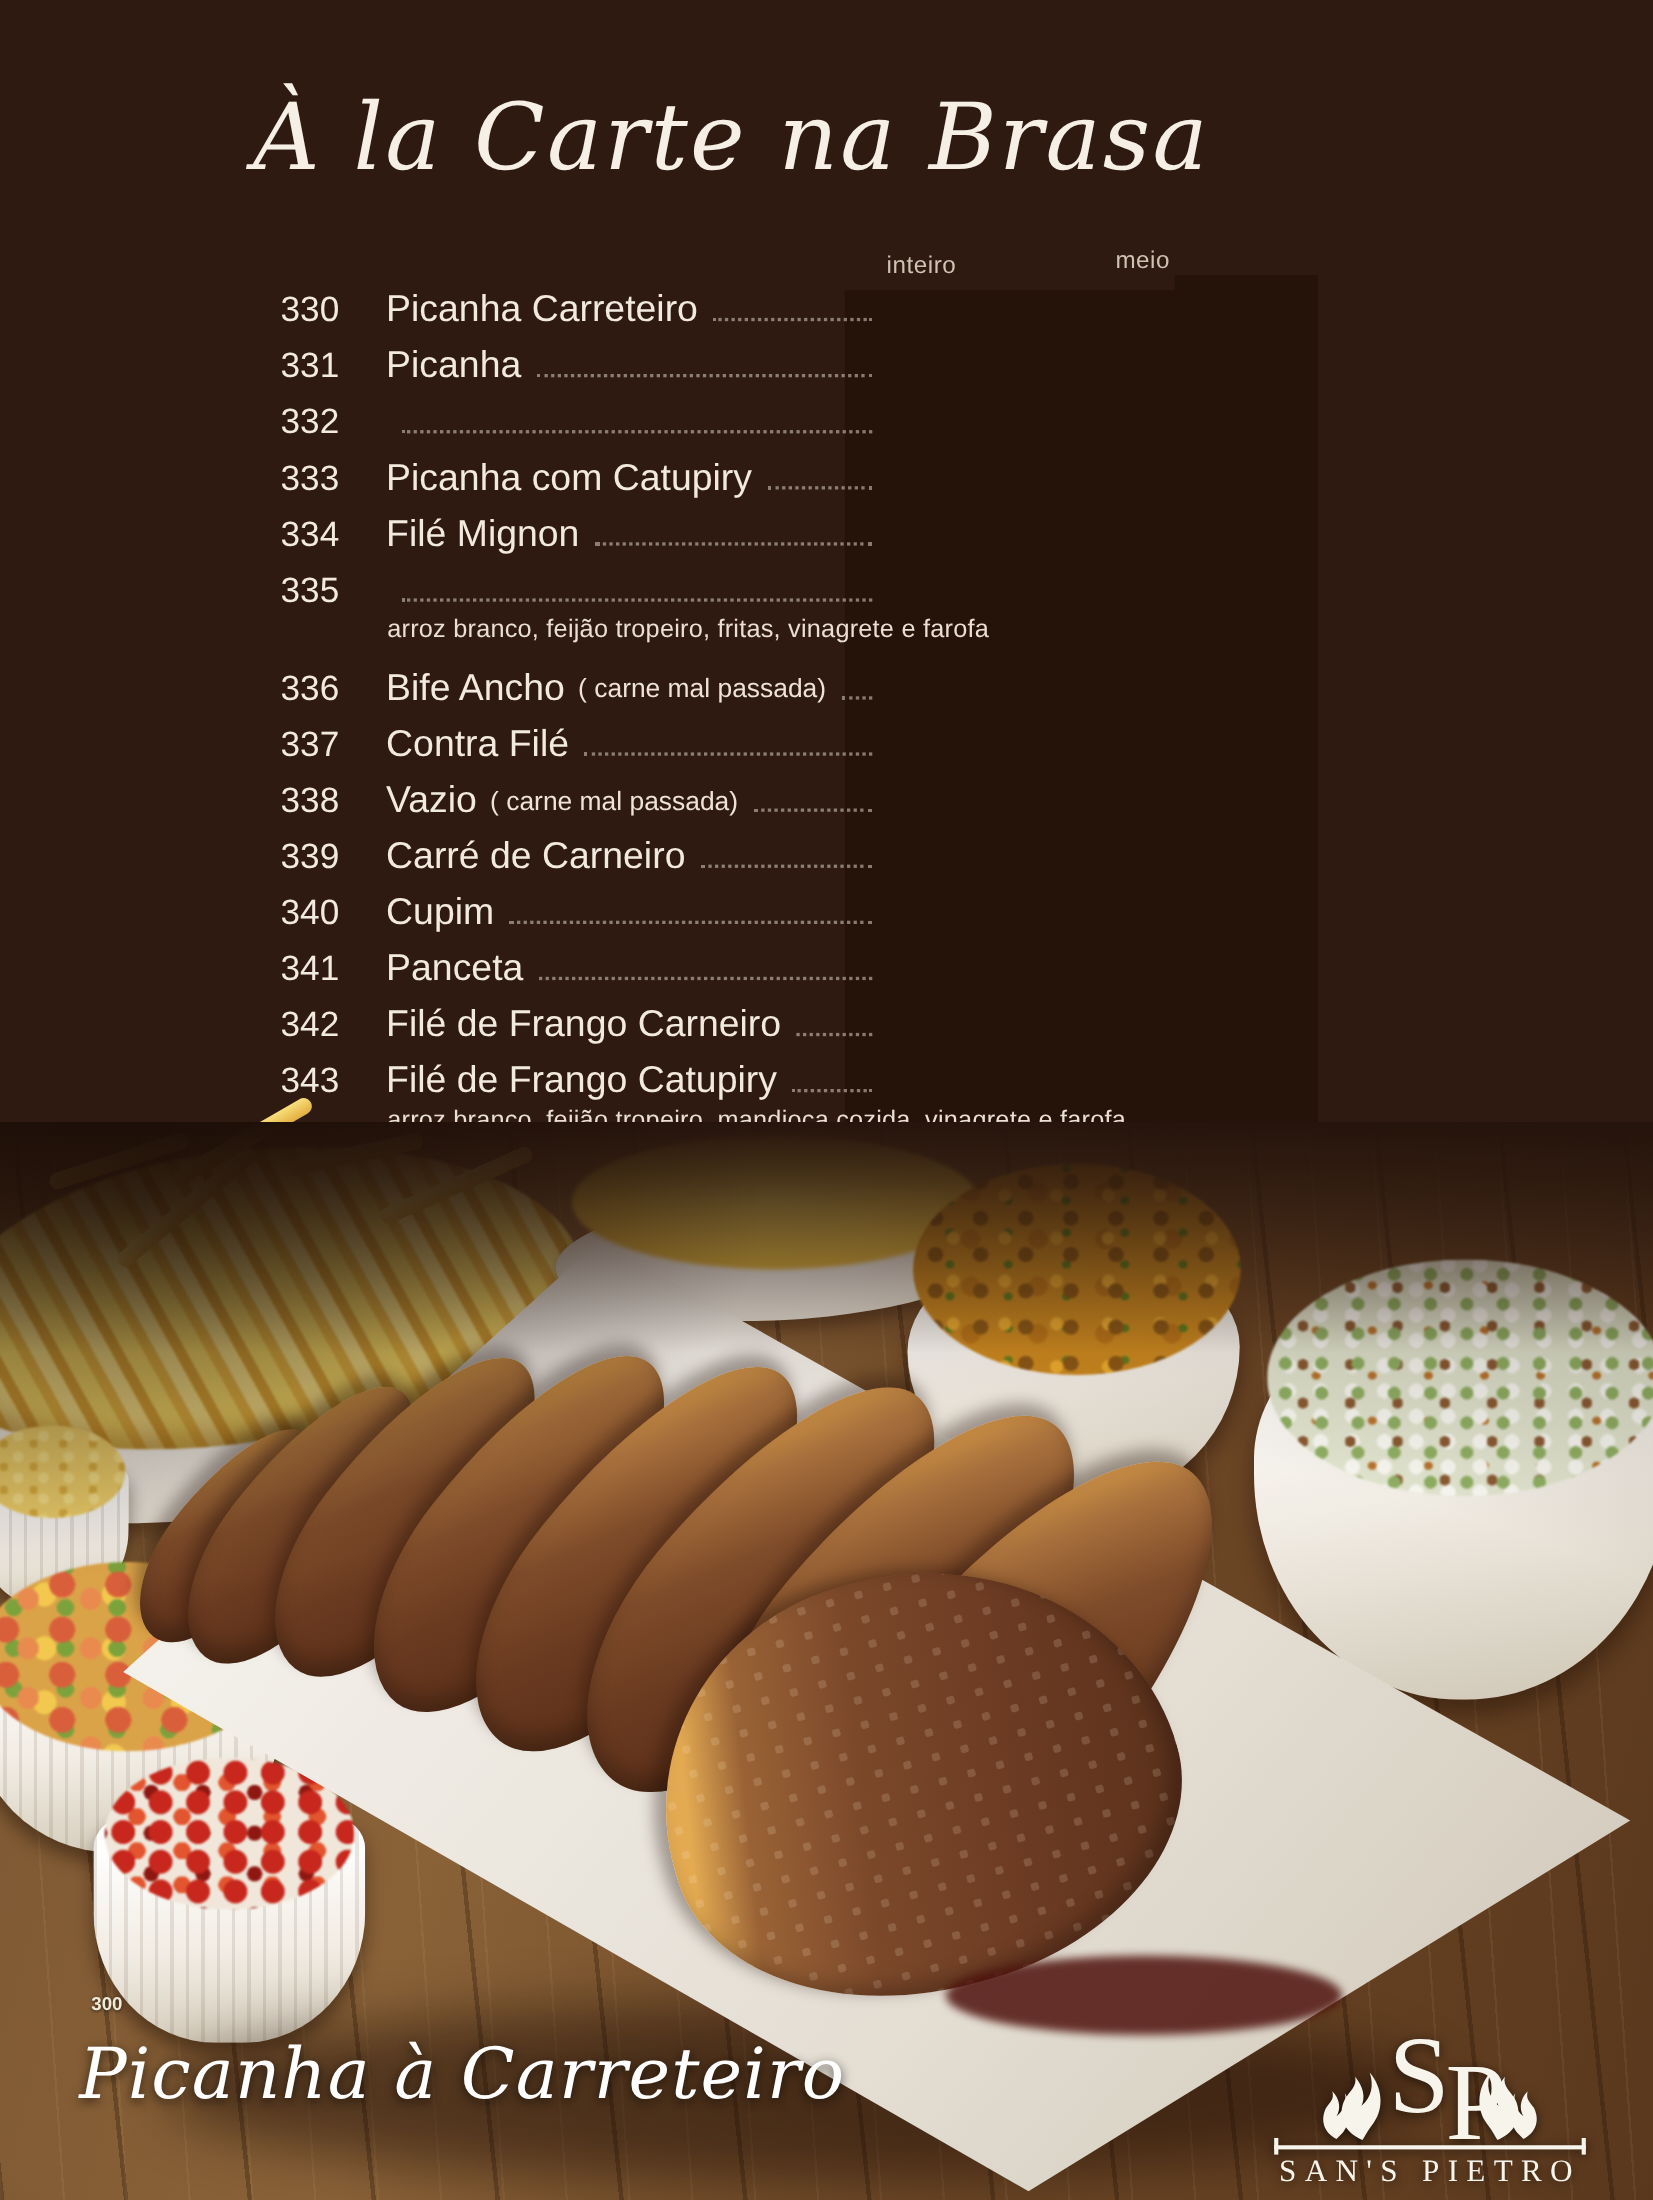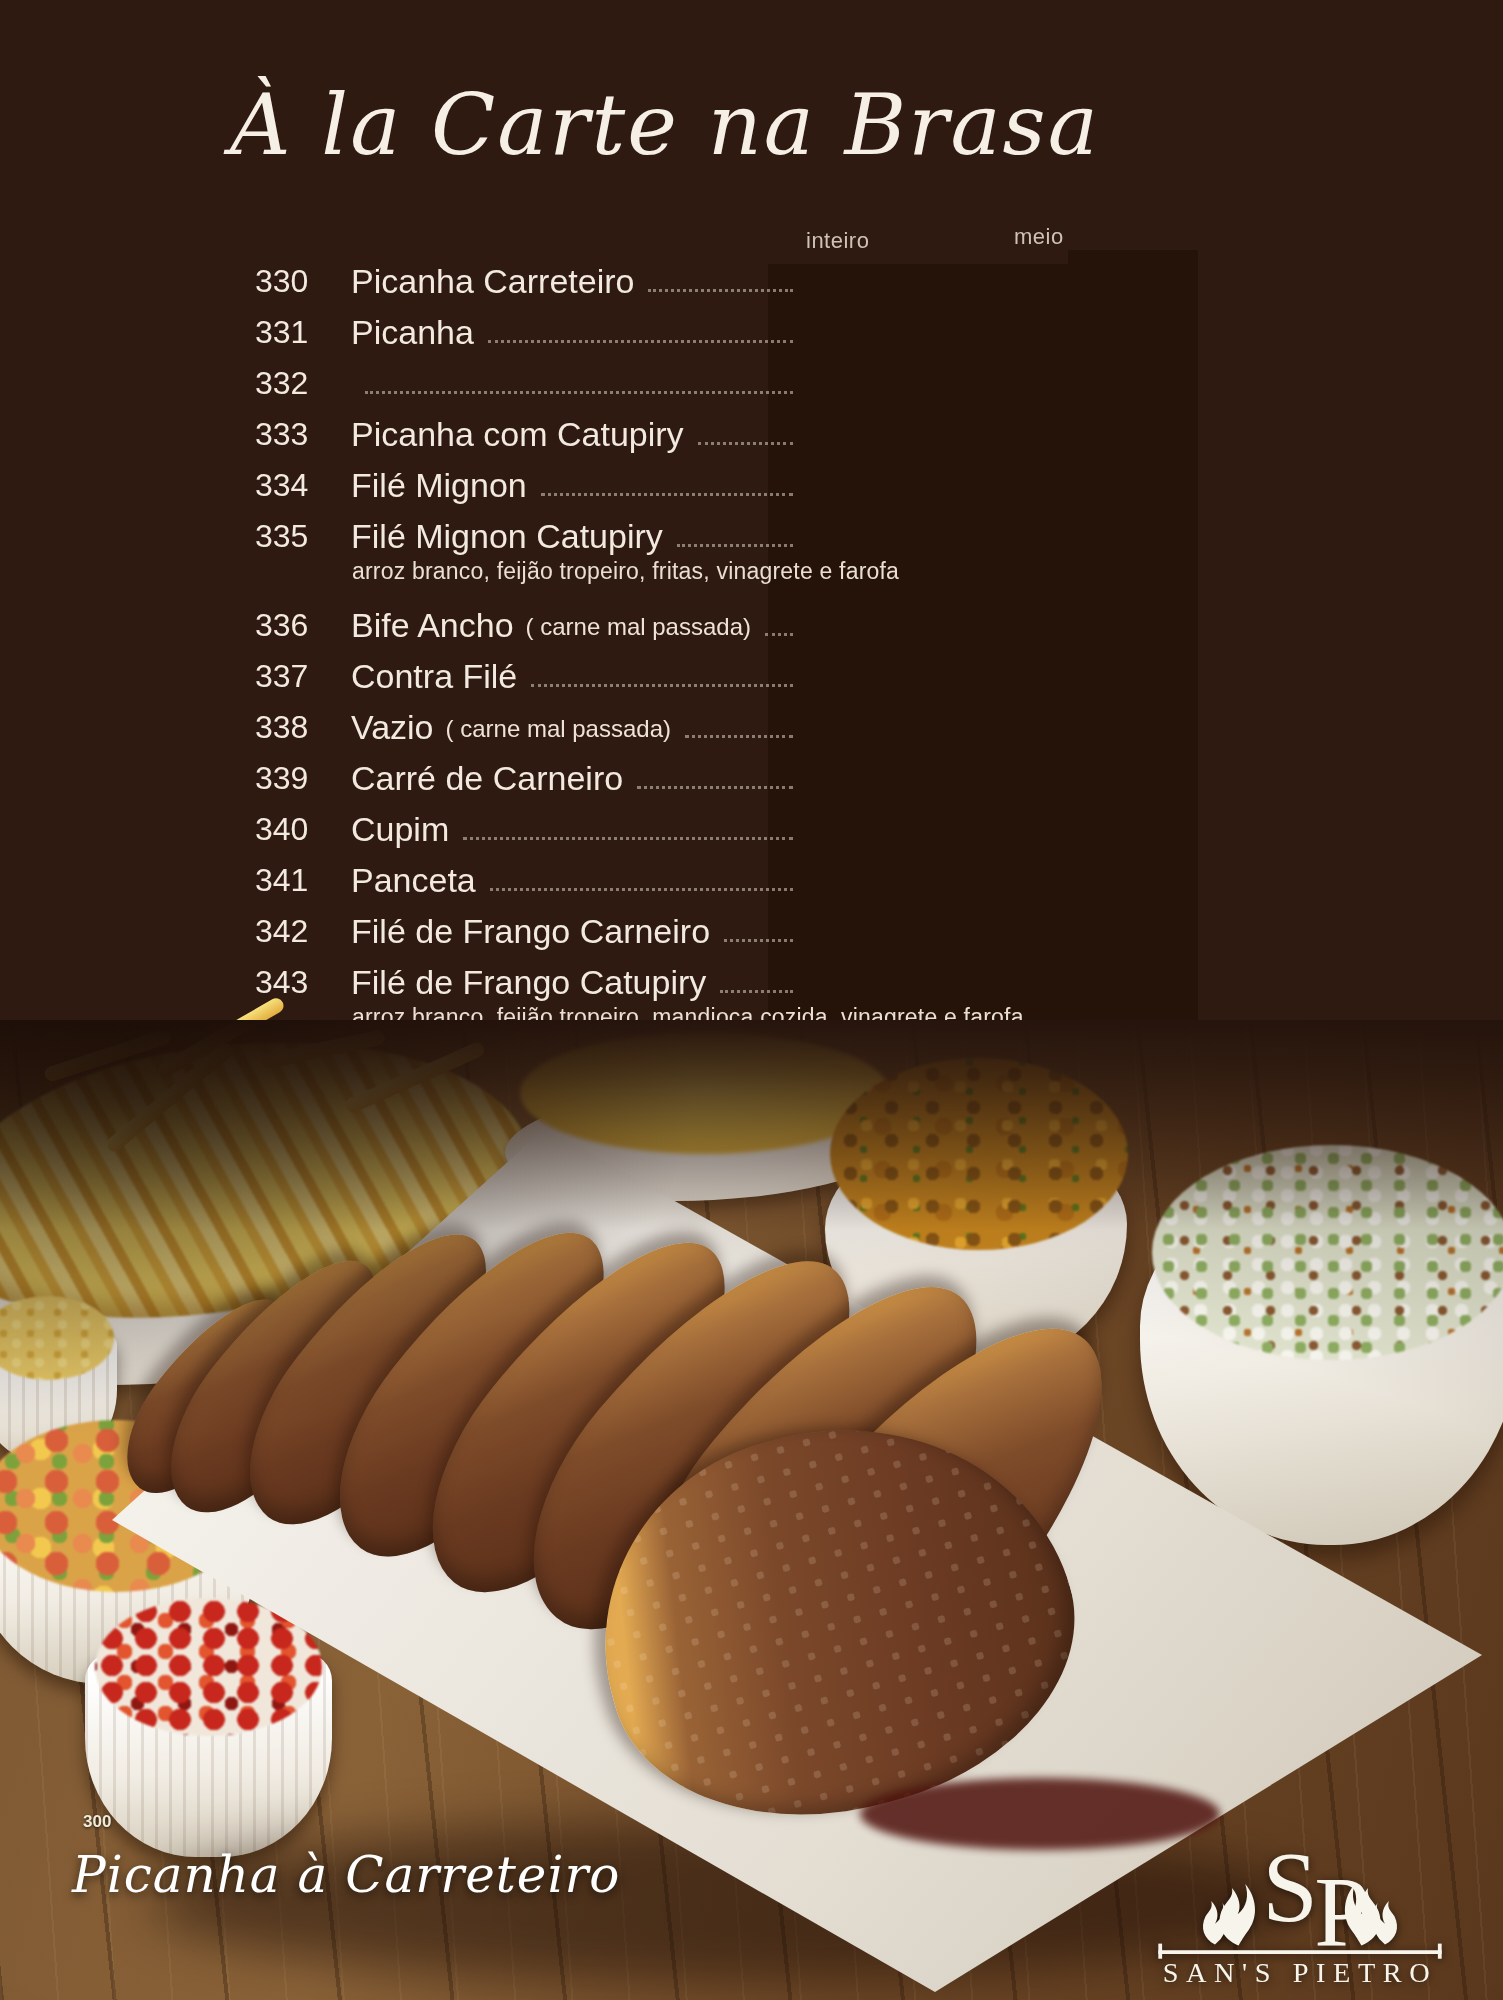--- a/index.html
+++ b/index.html
@@ -131,21 +131,21 @@
   .slice.front{border-radius:46% 54% 48% 52%/55% 60% 42% 45%;
       background:
         radial-gradient(circle 4px,rgba(255,235,210,.16) 97%,rgba(0,0,0,0)) 0 0/27px 23px,
         linear-gradient(100deg,#e3aa52 0%,#e3aa52 10%,#9a6336 20%,#7b482a 40%,#6b3a22 68%,#58301a 100%);}
   .juice{left:860px;top:1778px;width:360px;height:72px;filter:blur(4px);opacity:.85;background:#4f120d;}
 
   
   .caption-number{position:absolute;left:83px;top:1812px;font-size:17px;font-weight:bold;color:#f0ead9;
       text-shadow:0 1px 3px rgba(0,0,0,.7);}
   .caption{position:absolute;left:72px;top:1838px;width:860px;white-space:nowrap;
-      font-family:"DejaVu Serif",serif;font-style:italic;font-size:50px;line-height:1.5;
+      font-family:"DejaVu Serif",serif;font-style:italic;font-size:64px;line-height:1.5;
       color:#ffffff;text-shadow:0 3px 10px rgba(0,0,0,.65);letter-spacing:1px;}
   .logo{position:absolute;left:1135px;top:1818px;width:330px;height:170px;
       filter:drop-shadow(0 2px 5px rgba(0,0,0,.6));}
   .logo text{fill:#f7f4ec;}
   .logo .mono{font-family:"Liberation Serif",serif;font-size:106px;}
   .logo .wordmark{font-family:"Liberation Serif",serif;font-size:30px;letter-spacing:8px;}
   .logo path,.logo line,.logo rect{fill:#f7f4ec;stroke:none;}
 </style>
 </head>
 <body>
@@ -190,21 +190,20 @@
 
     <div class="mrow">
       <span class="num">334</span>
       <span class="name">Filé Mignon</span>
 
       <span class="leader"></span>
     </div>
 
     <div class="mrow">
       <span class="num">335</span>
-      <span class="name">Filé Mignon Catupiry</span>
 
       <span class="leader"></span>
     </div>
     <div class="mdesc">arroz branco, feijão tropeiro, fritas, vinagrete e farofa</div>
 
     <div class="mrow">
       <span class="num">336</span>
       <span class="name">Bife Ancho</span>
       <span class="note">( carne mal passada)</span>
       <span class="leader"></span>

